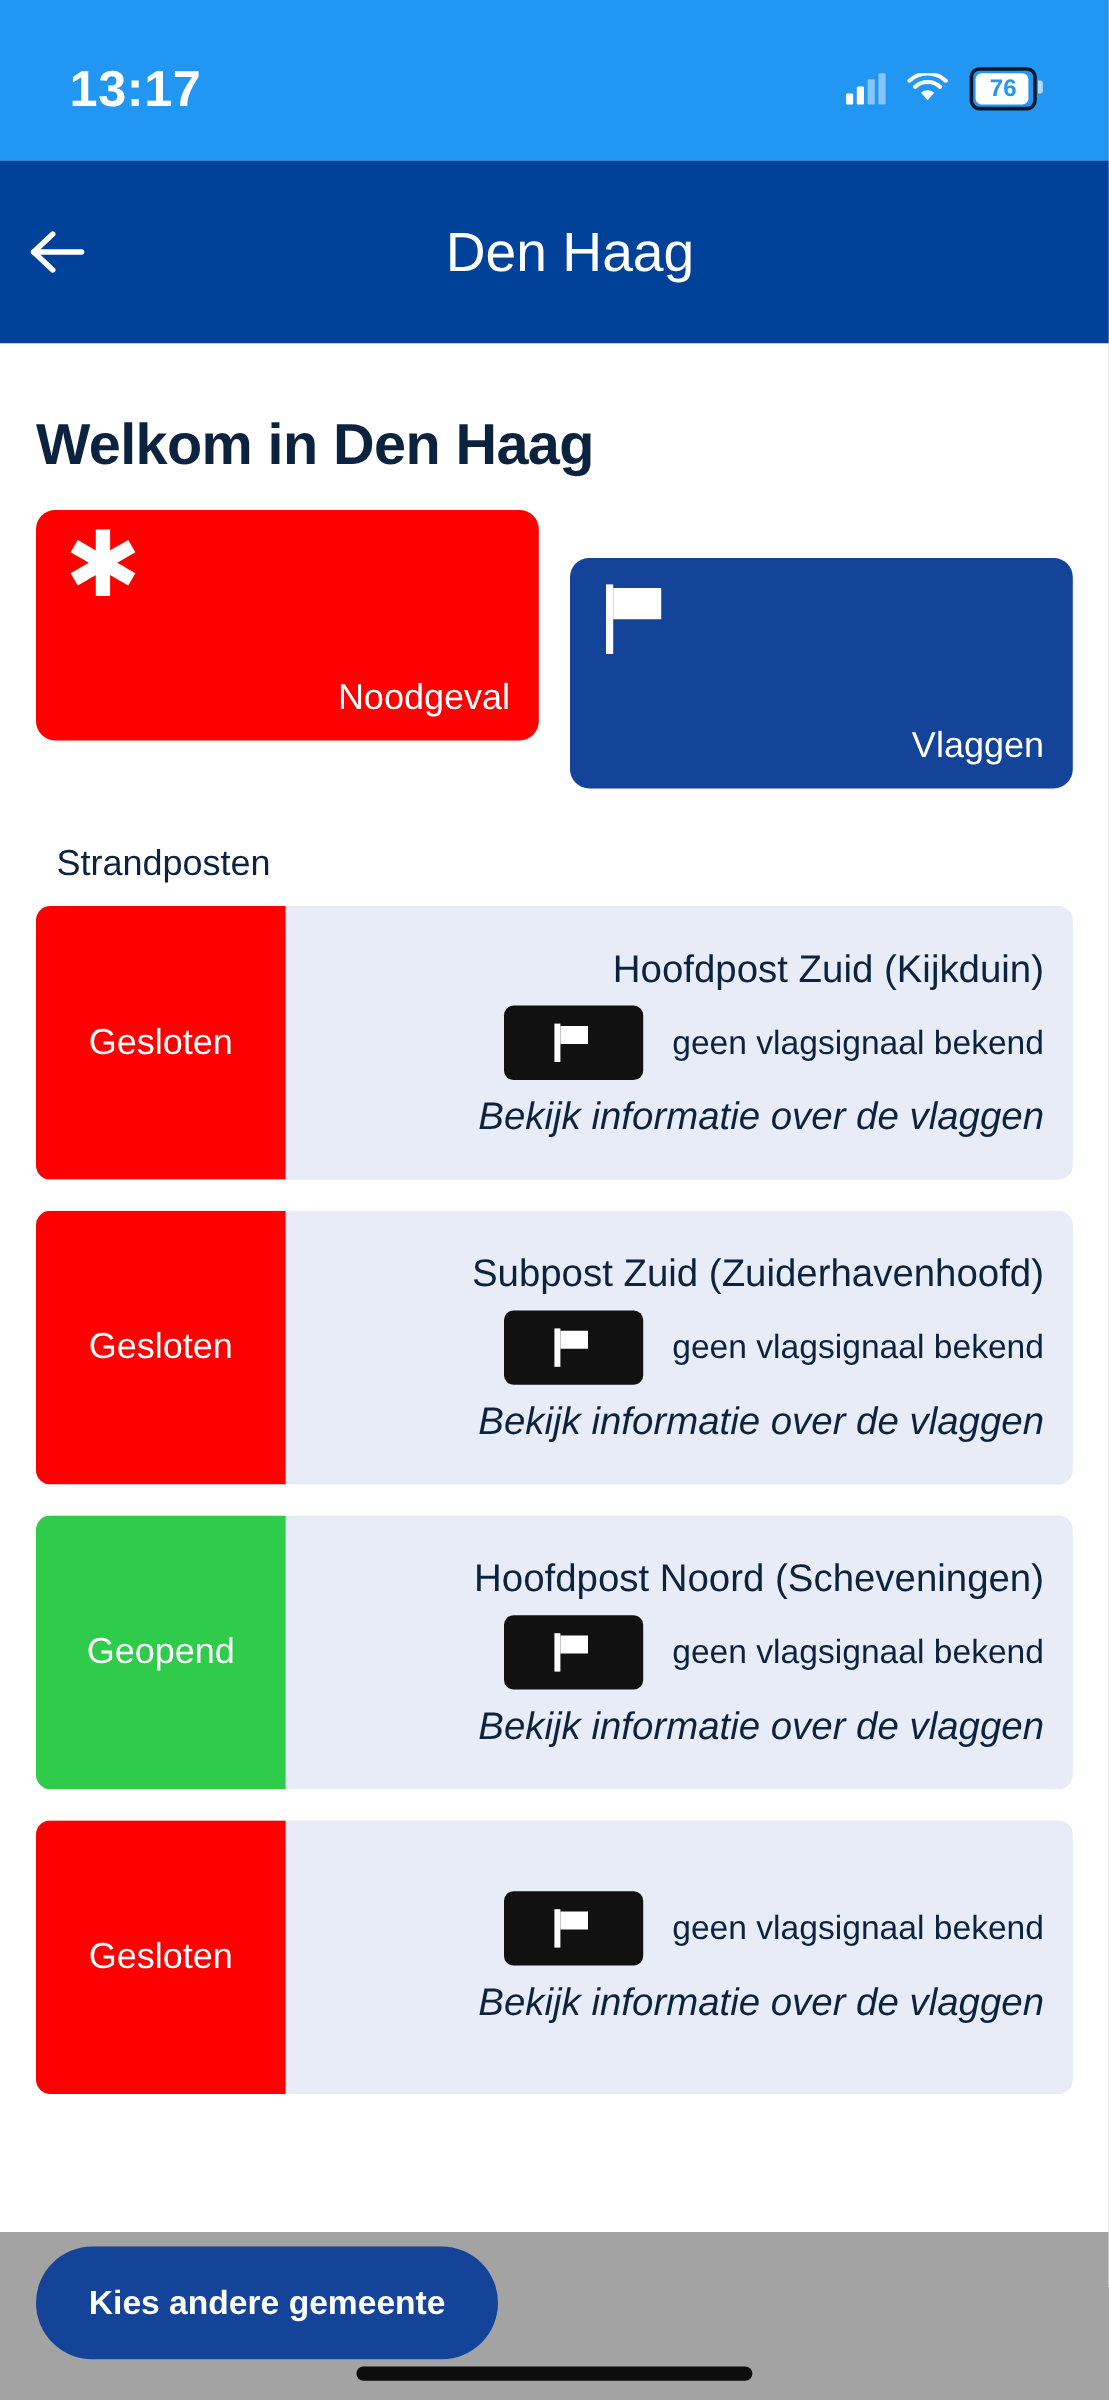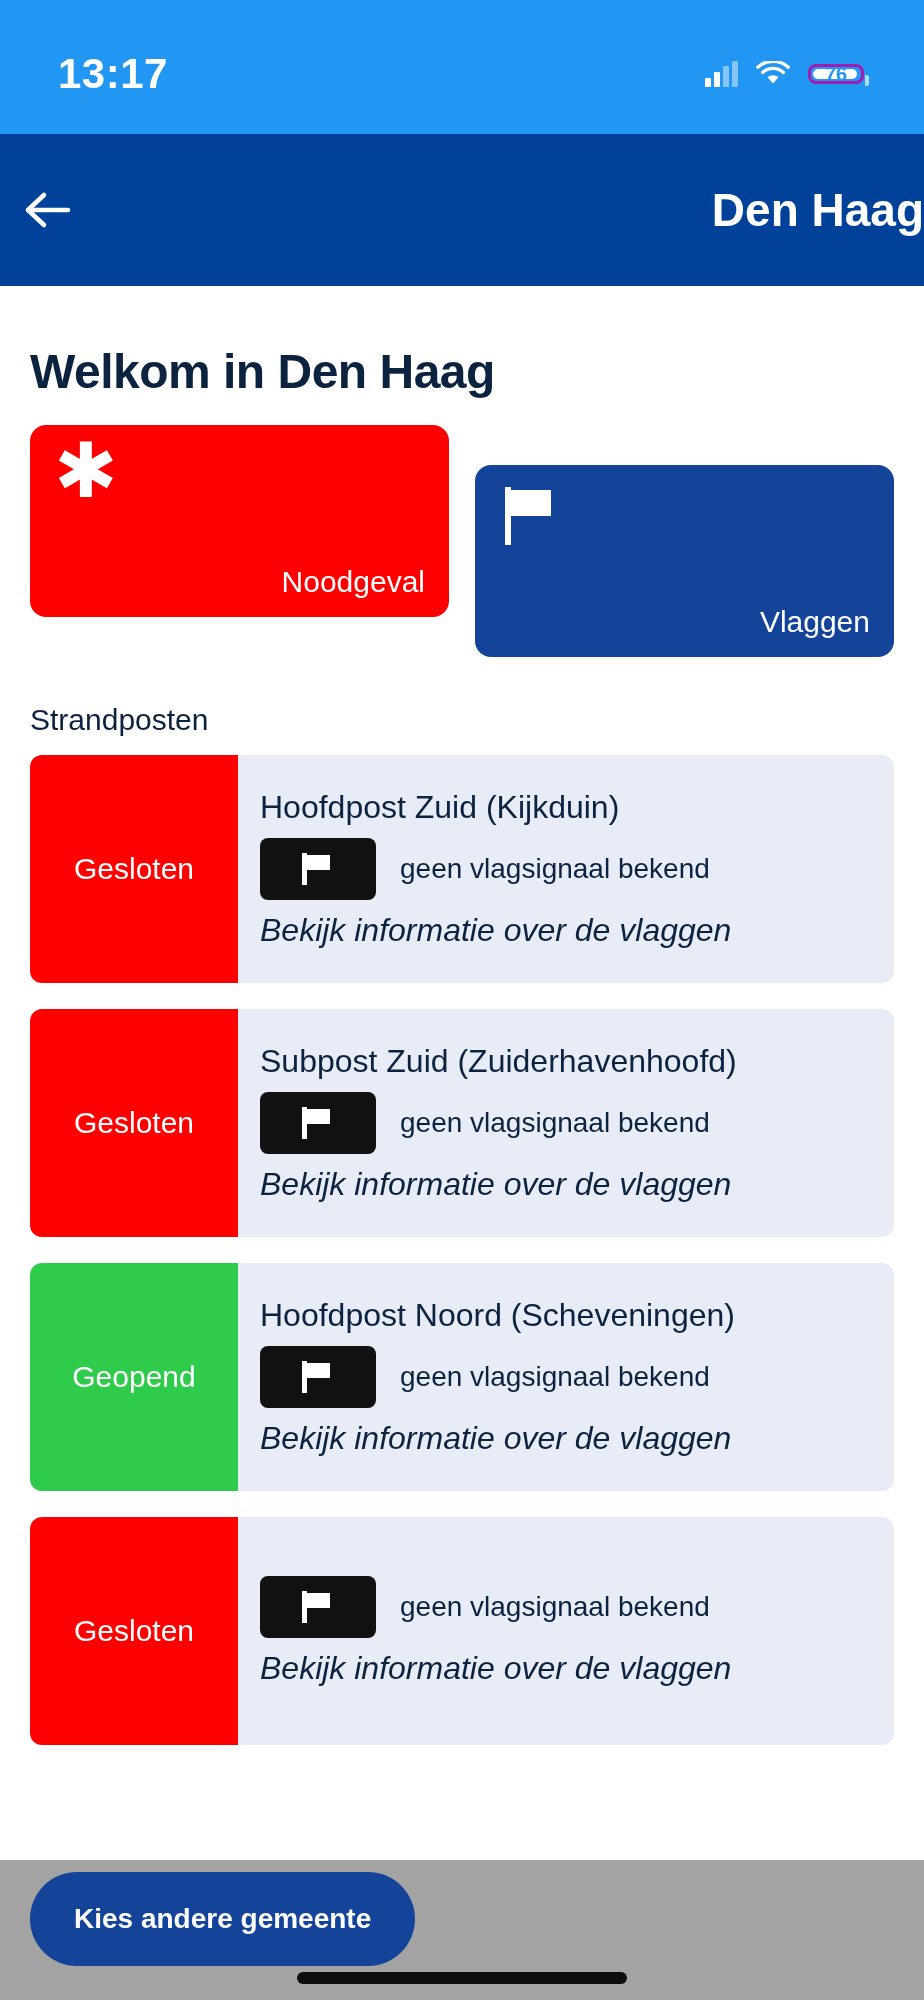--- a/index.html
+++ b/index.html
@@ -56,22 +56,22 @@
   }
   .signal i:nth-child(1) { height: 9px; }
   .signal i:nth-child(2) { height: 15px; }
   .signal i:nth-child(3) { height: 21px; opacity: .45; }
   .signal i:nth-child(4) { height: 26px; opacity: .45; }
 
   .wifi { width: 34px; height: 26px; position: relative; }
   .wifi svg { display: block; }
 
   .battery {
-    width: 56px; height: 20px;
-    border: 3px solid #a21caf;
+    width: 56px; height: 36px;
+    border: 3px solid #0f172a;
     border-radius: 8px;
     position: relative;
     display: flex;
     align-items: center;
     justify-content: center;
   }
   .battery:after {
     content: "";
     position: absolute;
     right: -8px; top: 8px;
@@ -108,24 +108,24 @@
     height: 100%;
     display: flex;
     align-items: center;
     justify-content: center;
     cursor: pointer;
   }
   .back-btn svg { display: block; }
   .appbar-title {
     position: absolute;
     left: 0; right: 0;
-    text-align: right;
+    text-align: center;
     color: #ffffff;
     font-size: 46px;
-    font-weight: bold;
+    font-weight: normal;
     pointer-events: none;
     padding-left: 26px;
   }
 
   
   .content {
     flex: 1 1 auto;
     padding: 0 30px;
     overflow: hidden;
     background: #ffffff;
@@ -164,21 +164,21 @@
     color: #ffffff;
     font-size: 76px;
     line-height: 56px;
     font-weight: bold;
     font-family: "DejaVu Sans", sans-serif;
   }
 
   .section-title {
     font-size: 30px;
     color: #0c2340;
-    margin: 46px 0 18px 0;
+    margin: 46px 0 18px 17px;
   }
 
   
   .post {
     display: flex;
     background: #e8ecf6;
     border-radius: 12px;
     overflow: hidden;
     margin-bottom: 26px;
     min-height: 228px;
@@ -196,20 +196,21 @@
   .status-closed { background: #ff0000; }
   .status-open { background: #2ecc4a; }
 
   .post-body {
     flex: 1 1 auto;
     padding: 20px 24px 20px 22px;
     display: flex;
     flex-direction: column;
     justify-content: center;
     gap: 12px;
+    align-items: flex-end;
   }
   .post-name {
     font-size: 32px;
     color: #0c2340;
   }
   .post-flagrow {
     display: flex;
     align-items: center;
     gap: 24px;
   }

